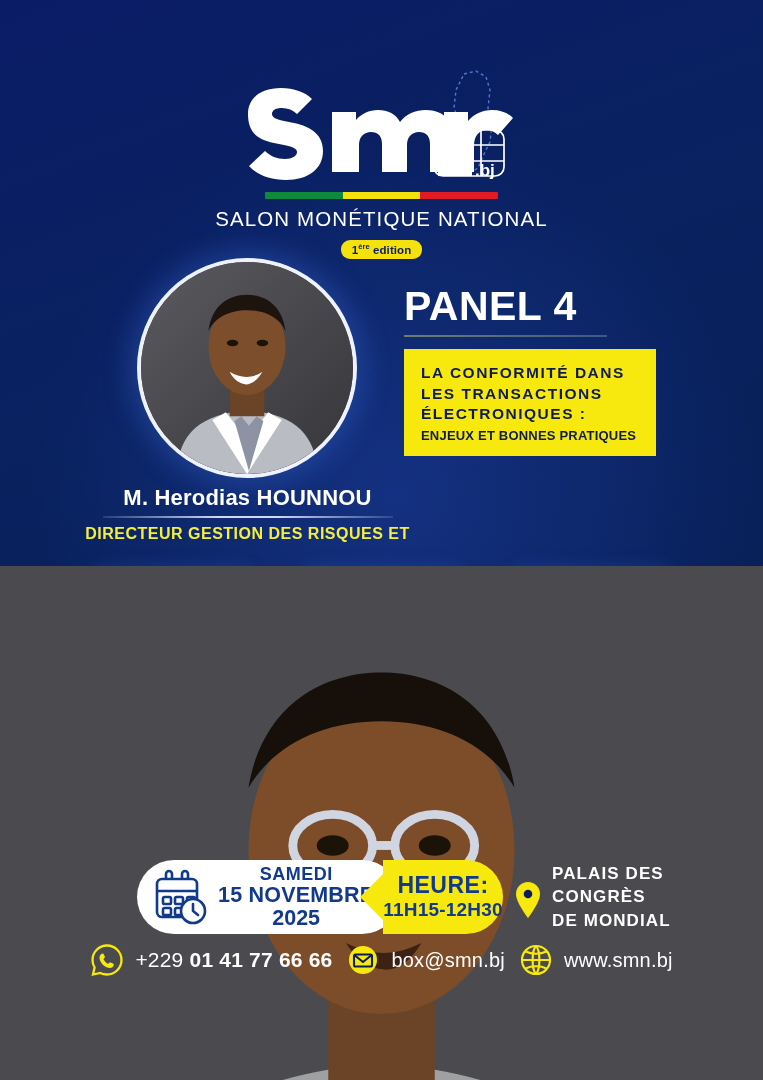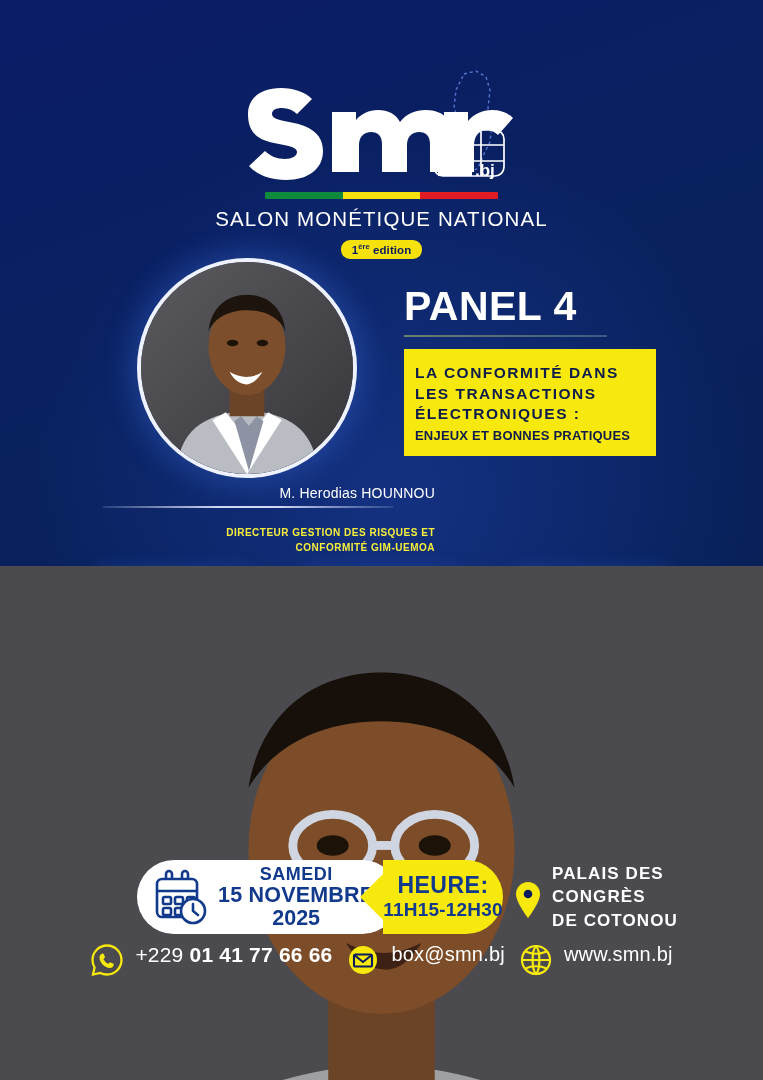--- a/index.html
+++ b/index.html
@@ -50,32 +50,32 @@
   }
   .panel-col { position: absolute; left: 404px; top: 36px; width: 300px; }
   .panel-title {
     font-size: 41px; font-weight: 700; letter-spacing: 0.5px;
     line-height: 1; color: #ffffff;
   }
   .panel-rule { margin-top: 8px; width: 203px; height: 2px; background: linear-gradient(90deg,#6b7f6b,#3d5a85); }
   .panel-box {
     margin-top: 12px; width: 252px;
     background: #f7e80d; color: #0e1c4d;
-    padding: 14px 14px 13px 11px;
+    padding: 14px 14px 13px 17px;
   }
   .panel-box .l1,.panel-box .l2,.panel-box .l3 {
     font-size: 15.5px; font-weight: 700; letter-spacing: 1.5px; line-height: 1.33;
   }
   .panel-box .l4 { font-size: 13px; font-weight: 600; letter-spacing: 0.2px; margin-top: 3px; }
 
   
   .hero-name-wrap { position: absolute; top: 485px; left: 60px; width: 375px; text-align: center; }
-  .hero-name { font-size: 14px; font-weight: 400; letter-spacing: 0.2px; color: #fff; text-align: right; }
+  .hero-name { font-size: 22px; font-weight: 700; letter-spacing: 0.2px; color: #fff; }
   .hero-name-rule { margin: 5px auto 0; width: 290px; height: 1.5px; background: linear-gradient(90deg,rgba(200,210,240,.15),#cfd8f5 40%,#cfd8f5 60%,rgba(200,210,240,.15)); }
-  .hero-role { margin-top: 17px; font-size: 10px; font-weight: 700; letter-spacing: .5px; line-height: 1.5; color: #f5ef3c; text-align: right; }
+  .hero-role { margin-top: 4px; font-size: 16px; font-weight: 700; letter-spacing: .5px; line-height: 1.5; color: #f5ef3c; }
 
   
   .speakers { position: absolute; top: 566px; left: 0; right: 0; display: flex; justify-content: center; gap: 37px; }
   .sp { width: 172px; text-align: center; }
   .sp-photo {
     width: 172px; height: 172px; border-radius: 22px;
     border: 3px solid #eef2ff; overflow: hidden; background: #4c4c50;
     box-shadow: 0 0 13px 3px rgba(45,85,190,0.22);
   }
   .sp-name { margin-top: 13px; font-size: 13.5px; font-weight: 700; color: #fff; letter-spacing: .1px; }
@@ -108,21 +108,21 @@
     border-right: 24px solid #f7e80d;
   }
   .t-lbl { font-size: 23px; font-weight: 700; letter-spacing: .5px; line-height: 1; }
   .t-val { font-size: 19px; font-weight: 700; letter-spacing: .2px; margin-top: 2px; }
   .venue { position: absolute; left: 515px; top: 6px; display: flex; align-items: center; }
   .pin-ico { flex: 0 0 auto; width: 26px; height: 38px; margin-top: 6px; }
   .venue-text { margin-left: 11px; font-size: 17px; font-weight: 600; letter-spacing: 1.1px; line-height: 1.37; color: #fff; }
 
   
   .contacts { position: absolute; top: 943px; left: 0; right: 0; display: flex; align-items: center; justify-content: center; gap: 14px; }
-  .c-item { display: flex; gap: 11px; }
+  .c-item { display: flex; align-items: center; gap: 11px; }
   .c-ico { flex: 0 0 auto; width: 34px; height: 34px; }
   .c-txt { font-size: 21px; color: #fff; letter-spacing: .2px; white-space: nowrap; }
   .c-txt b { font-weight: 700; }
   .c-txt.sm { font-size: 20px; }
 
   
   .ph { position: absolute; inset: 0; }
 </style>
 </head>
 <body>
@@ -201,21 +201,20 @@
       <div class="l4">ENJEUX ET BONNES PRATIQUES</div>
     </div>
   </div>
 </div>
 
 <div class="hero-name-wrap">
   <div class="hero-name">M. Herodias HOUNNOU</div>
   <div class="hero-name-rule"></div>
   <div class="hero-role">
     <div>DIRECTEUR GESTION DES RISQUES ET</div>
-    <div>CONFORMITÉ GIM-UEMOA</div>
   </div>
 </div>
 
 <div class="speakers">
 
   <div class="sp">
     <div class="sp-photo">
       <svg class="ph" viewBox="0 0 172 172" aria-hidden="true">
         <rect width="172" height="172" fill="#4e4e52"></rect>
         <path d="M18 172c5-40 24-56 68-60 44 4 63 20 68 60Z" fill="#a9acb2"></path>
@@ -324,21 +323,21 @@
   <div class="venue">
     <span class="pin-ico">
       <svg viewBox="0 0 26 38" aria-hidden="true">
         <path d="M13 1C6.4 1 1 6.3 1 12.9 1 21.5 13 37 13 37s12-15.5 12-24.1C25 6.3 19.6 1 13 1Z" fill="#f7e80d"></path>
         <circle cx="13" cy="13" r="4.3" fill="#0b1d5e"></circle>
       </svg>
     </span>
     <span class="venue-text">
       <span style="display:block">PALAIS DES</span>
       <span style="display:block">CONGRÈS</span>
-      <span style="display:block">DE COTONOU</span>
+      <span style="display:block">DE MONDIAL</span>
     </span>
   </div>
 </div>
 
 <div class="contacts">
 
   <div class="c-item">
     <span class="c-ico">
       <svg viewBox="0 0 34 34" aria-hidden="true">
         <path d="M17 2.5C9 2.5 2.5 9 2.5 17c0 2.7.8 5.3 2.1 7.5L3 31.5l7.2-1.6A14.4 14.4 0 0 0 17 31.5c8 0 14.5-6.5 14.5-14.5S25 2.5 17 2.5Z" fill="none" stroke="#f7e80d" stroke-width="2.3"></path>

